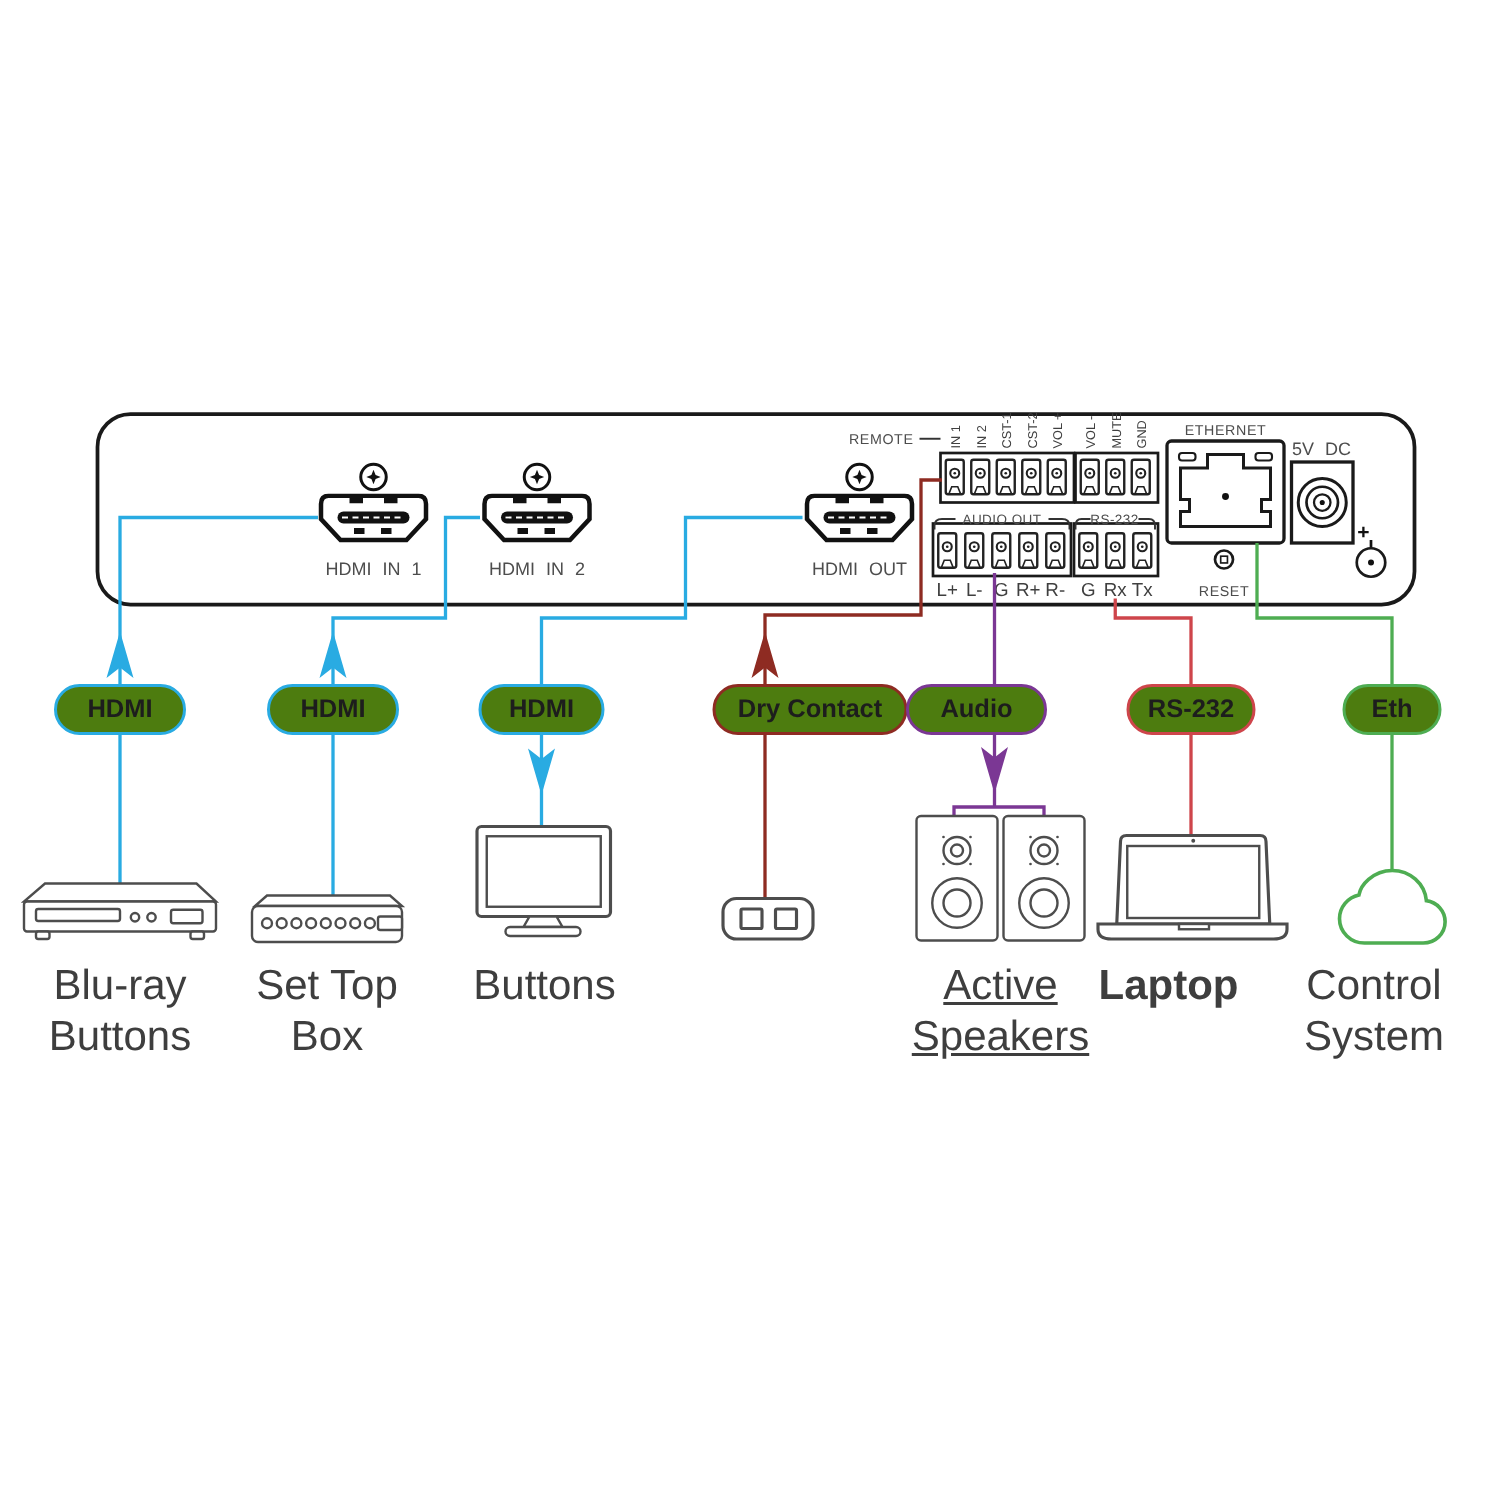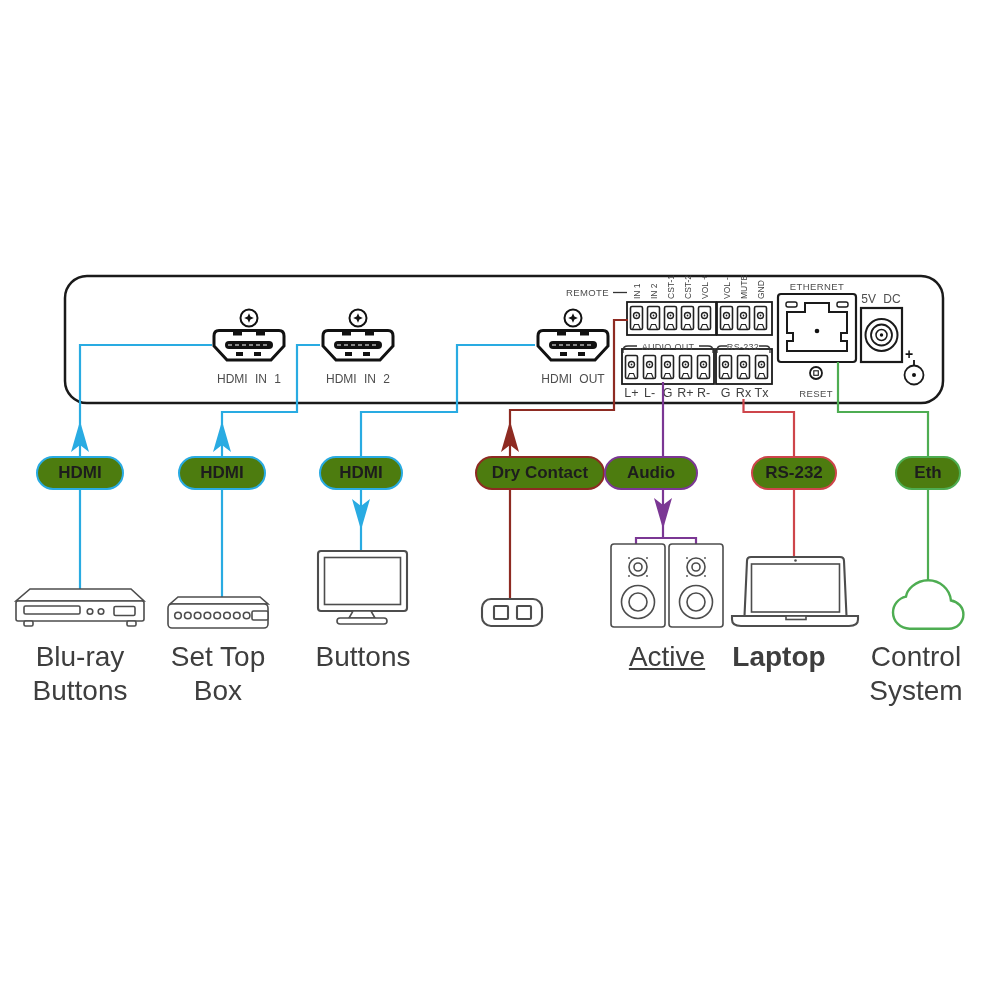--- a/index.html
+++ b/index.html
@@ -278,20 +278,21 @@
 </div>
 <div class="dev-label" style="left:218px;">
   <div>Set Top</div>
   <div>Box</div>
 </div>
 <div class="dev-label" style="left:363px;">
   <div>Buttons</div>
 </div>
 <div class="dev-label" style="left:667px;text-decoration:underline;">
   <div>Active</div>
+  <div>Speakers</div>
 </div>
 <div class="dev-label" style="left:779px;font-weight:bold;">
   <div>Laptop</div>
 </div>
 <div class="dev-label" style="left:916px;">
   <div>Control</div>
   <div>System</div>
 </div>
 
 </div>

